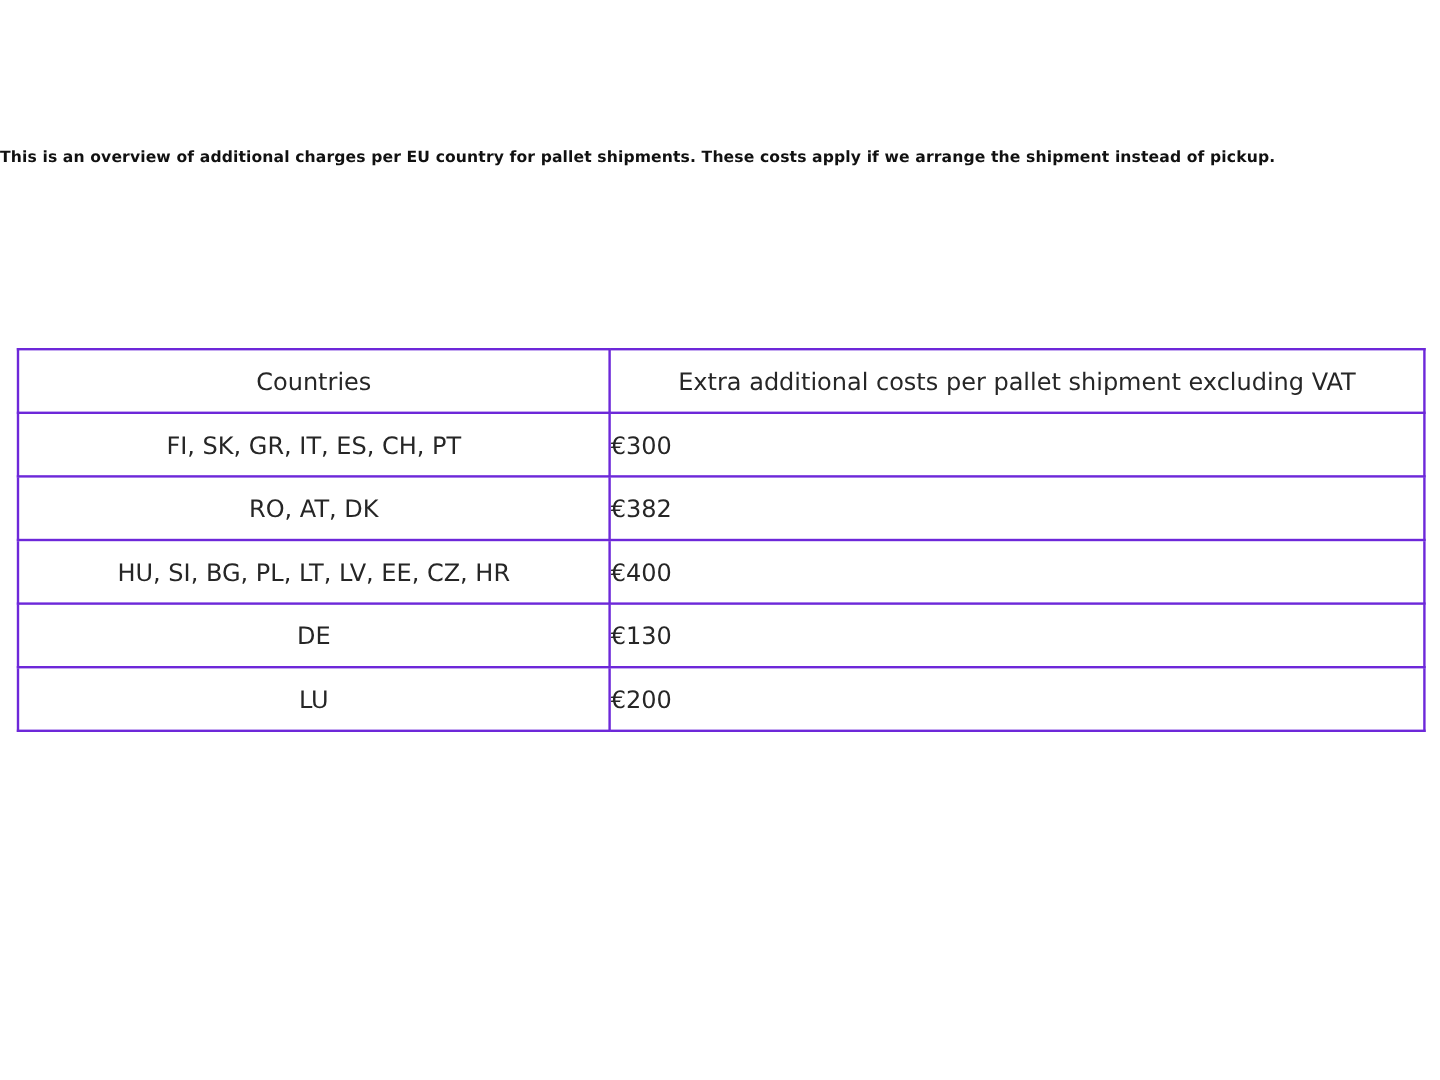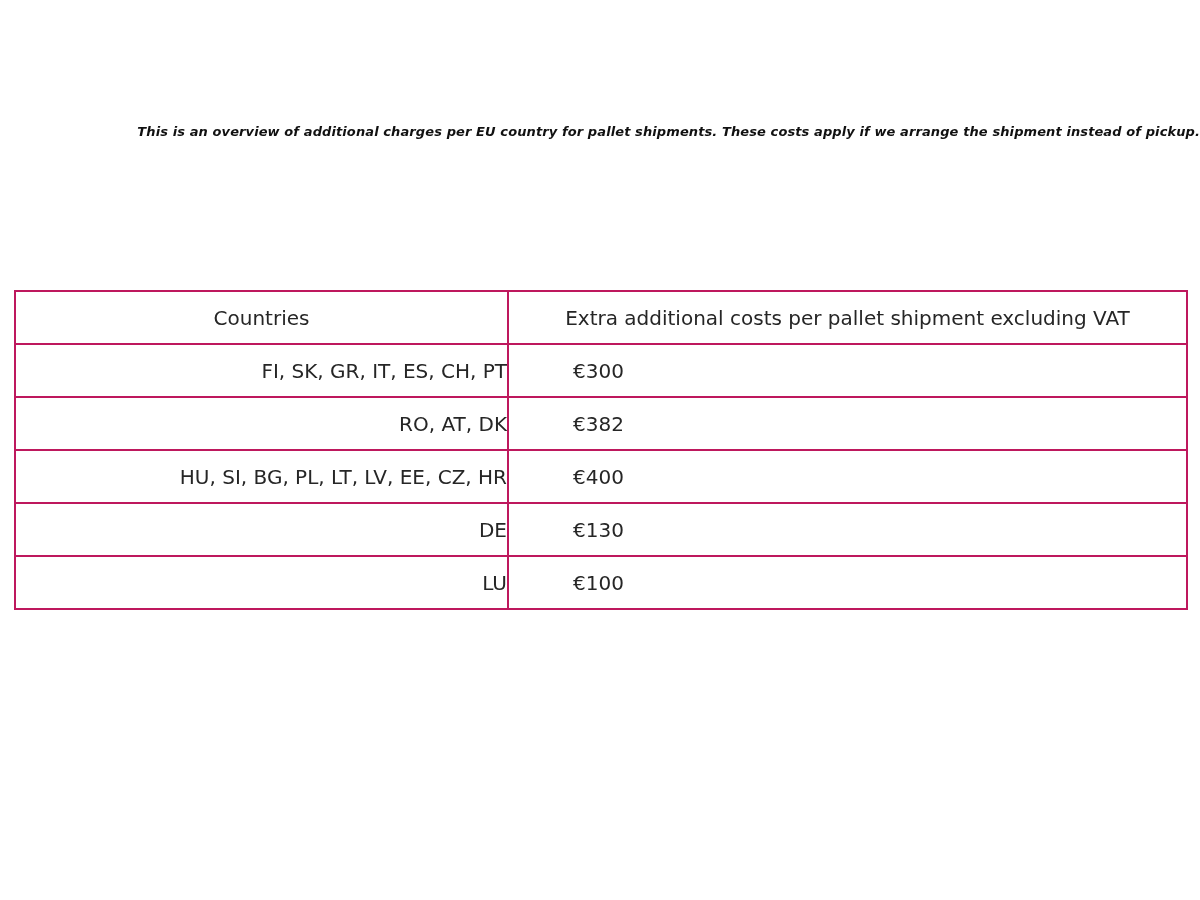--- a/index.html
+++ b/index.html
@@ -9,58 +9,56 @@
     background: #ffffff;
     font-family: "DejaVu Sans", "Liberation Sans", sans-serif;
     position: relative;
     overflow: hidden;
   }
   .note {
     position: absolute;
     top: 124px;
     left: 0;
     width: 1200px;
-    text-align: right;
+    text-align: left;
     font-size: 13px;
     font-weight: bold;
     color: #111111;
     letter-spacing: 0.1px;
-    font-style: italic;
   }
   table.charges {
     position: absolute;
     left: 14px;
     top: 290px;
     width: 1172px;
     border-collapse: collapse;
     table-layout: fixed;
     color: #262626;
     font-size: 20px;
   }
   table.charges col.col-countries { width: 493px; }
   table.charges col.col-cost { width: 679px; }
   table.charges th,
   table.charges td {
-    border: 2px solid #be185d;
+    border: 2px solid #6d28d9;
     height: 53px;
     vertical-align: middle;
     font-weight: normal;
     white-space: nowrap;
     overflow: hidden;
   }
   table.charges th {
     text-align: center;
     padding: 0 4px;
   }
   table.charges td.cell-countries {
-    text-align: right;
+    text-align: center;
   }
   table.charges td.cell-cost {
     text-align: left;
-    padding-left: 64px;
   }
 </style>
 </head>
 <body>
 
 <div class="note">This is an overview of additional charges per EU country for pallet shipments. These costs apply if we arrange the shipment instead of pickup.</div>
 
 <table class="charges">
   <colgroup>
     <col class="col-countries">
@@ -84,16 +82,16 @@
     <tr>
       <td class="cell-countries">HU, SI, BG, PL, LT, LV, EE, CZ, HR</td>
       <td class="cell-cost">€400</td>
     </tr>
     <tr>
       <td class="cell-countries">DE</td>
       <td class="cell-cost">€130</td>
     </tr>
     <tr>
       <td class="cell-countries">LU</td>
-      <td class="cell-cost">€100</td>
+      <td class="cell-cost">€200</td>
     </tr>
   </tbody>
 </table>
 
 </body></html>

